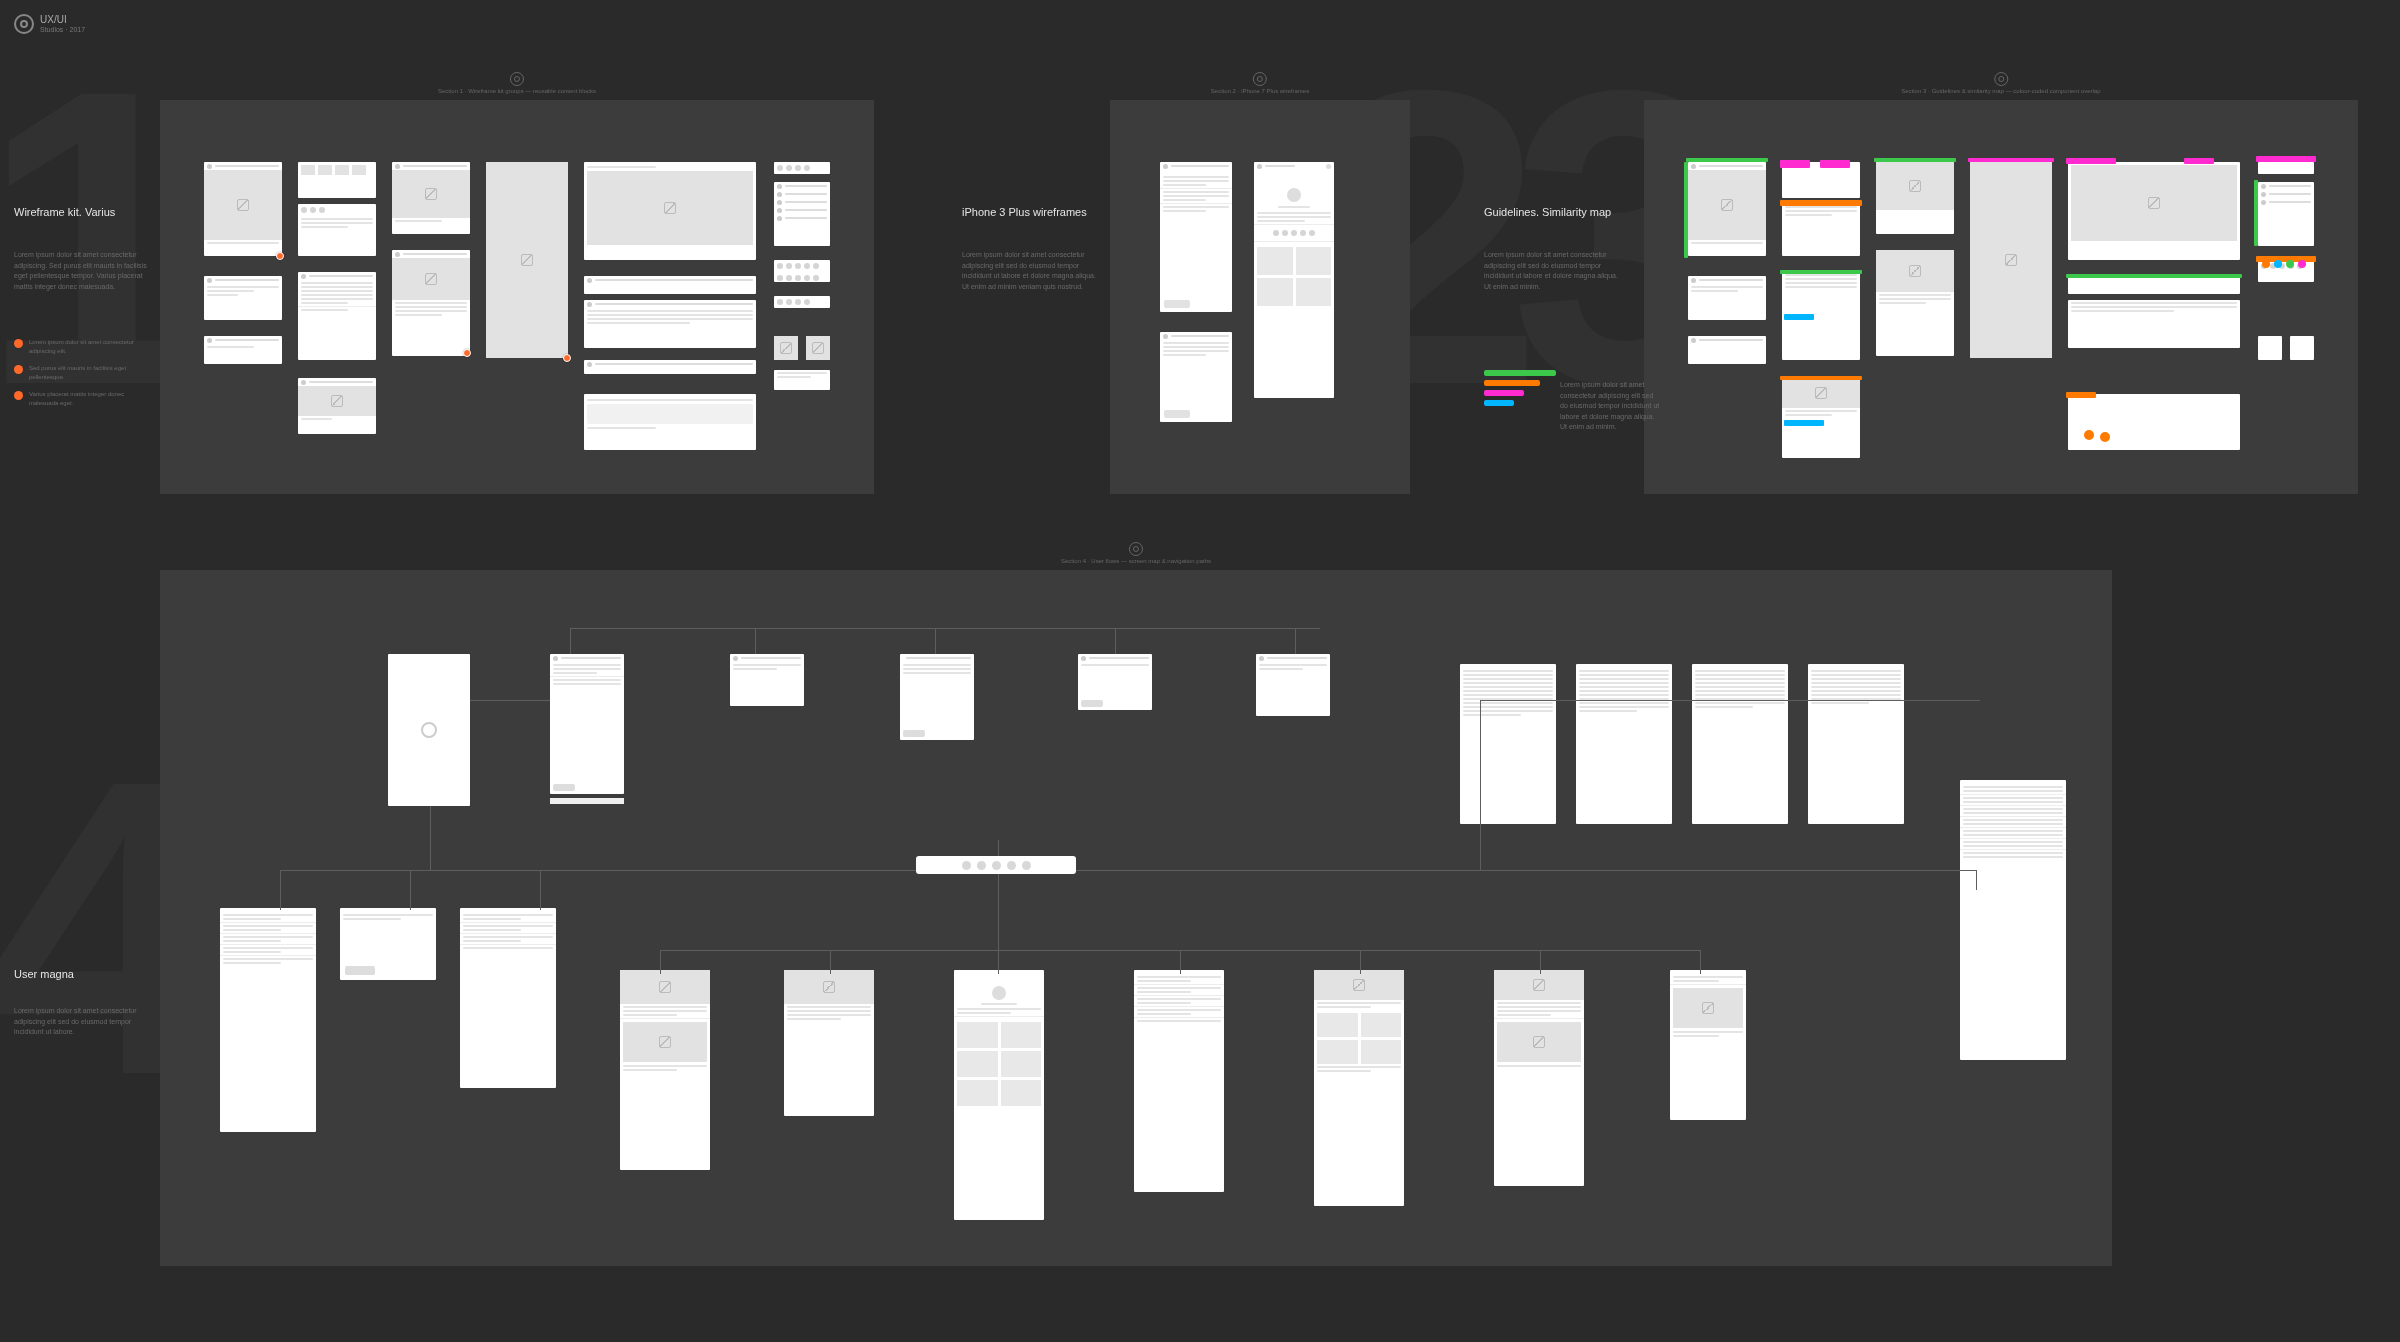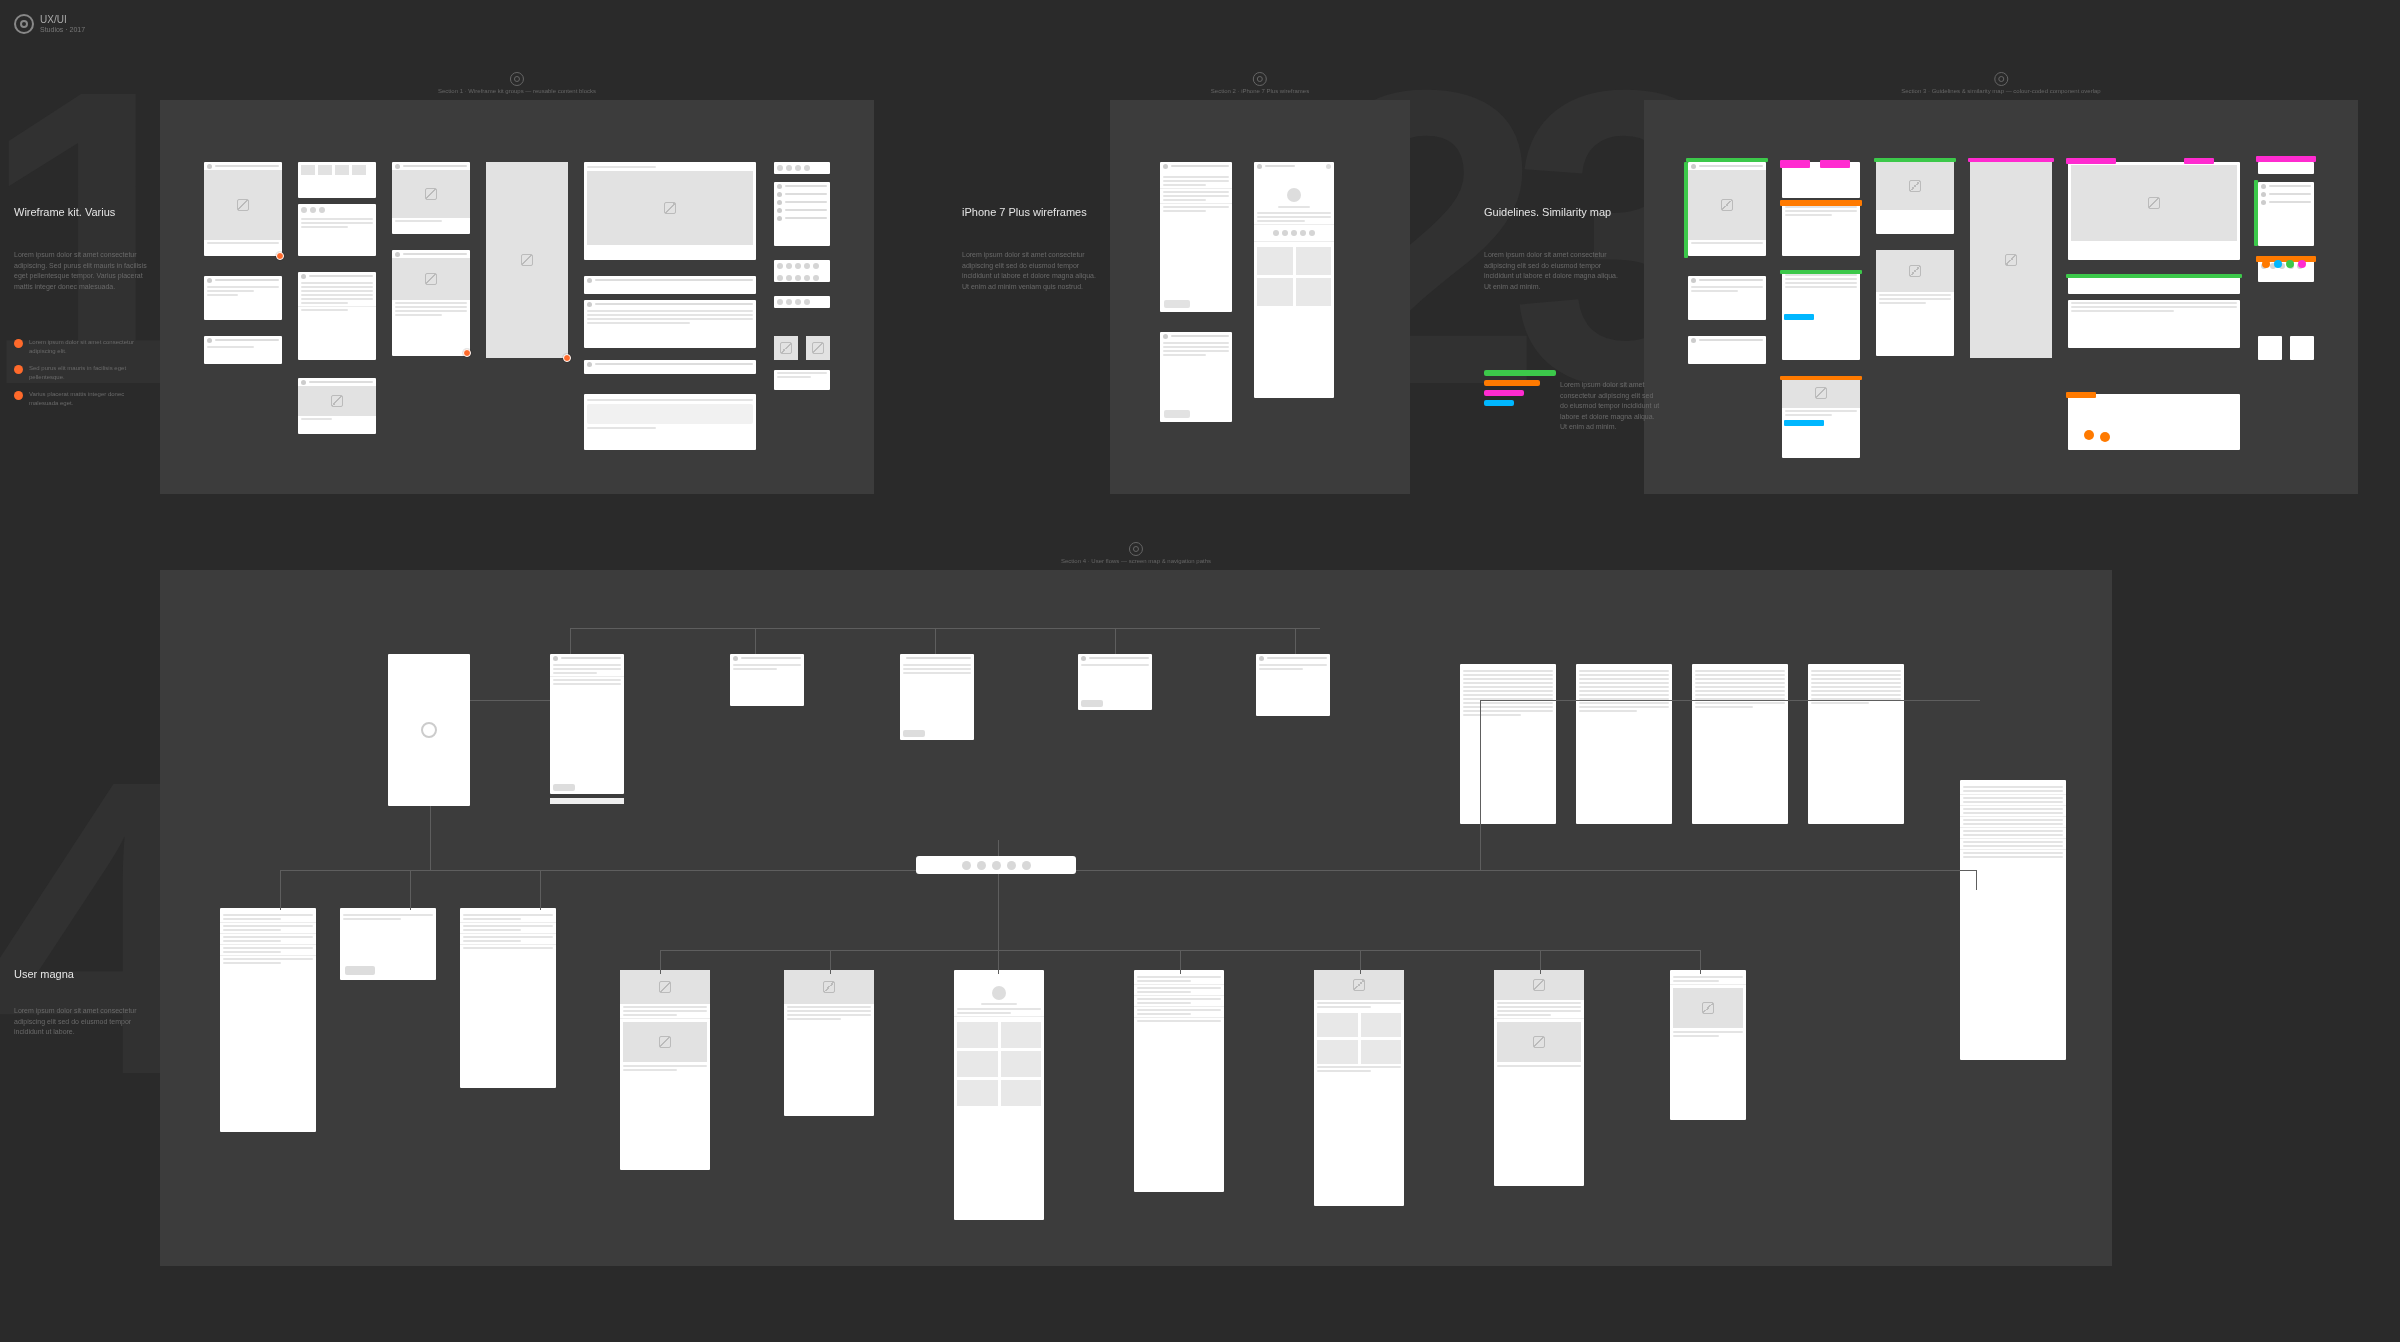--- a/index.html
+++ b/index.html
@@ -346,21 +346,21 @@
   </div>
   <div class="wf" style="top:236px; left:646px; width:24px; height:24px;">
     <div class="img" style="height:24px;"></div>
   </div>
   <div class="wf" style="top:270px; left:614px; width:56px; height:20px;">
     <div class="txt"></div>
       <div class="txt s"></div>
   </div>
 </div>
 
-<div class="seclabel" style="top:206px; left:962px;">iPhone 7 Plus wireframes</div>
+<div class="seclabel" style="top:206px; left:962px;">iPhone 3 Plus wireframes</div>
 <div class="secdesc" style="top:250px; left:962px;">Lorem ipsum dolor sit amet consectetur adipiscing elit sed do eiusmod tempor incididunt ut labore et dolore magna aliqua. Ut enim ad minim veniam quis nostrud.</div>
 
 <div class="artboard" style="top:100px; left:1110px; width:300px; height:394px;">
   <div class="ab-title">
     <div class="mini-logo"></div>
     <div class="t">Section 2 · iPhone 7 Plus wireframes</div>
   </div>
   <div class="wf" style="top:62px; left:50px; width:72px; height:150px;">
     <div class="hdr">
         <div class="av"></div>

